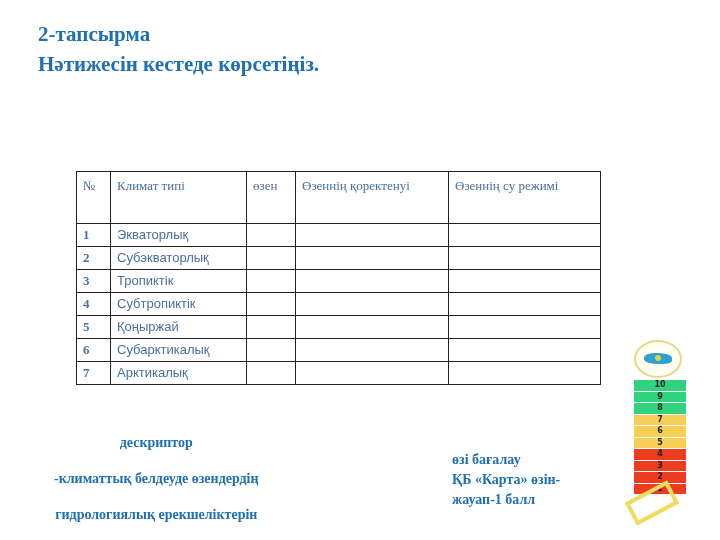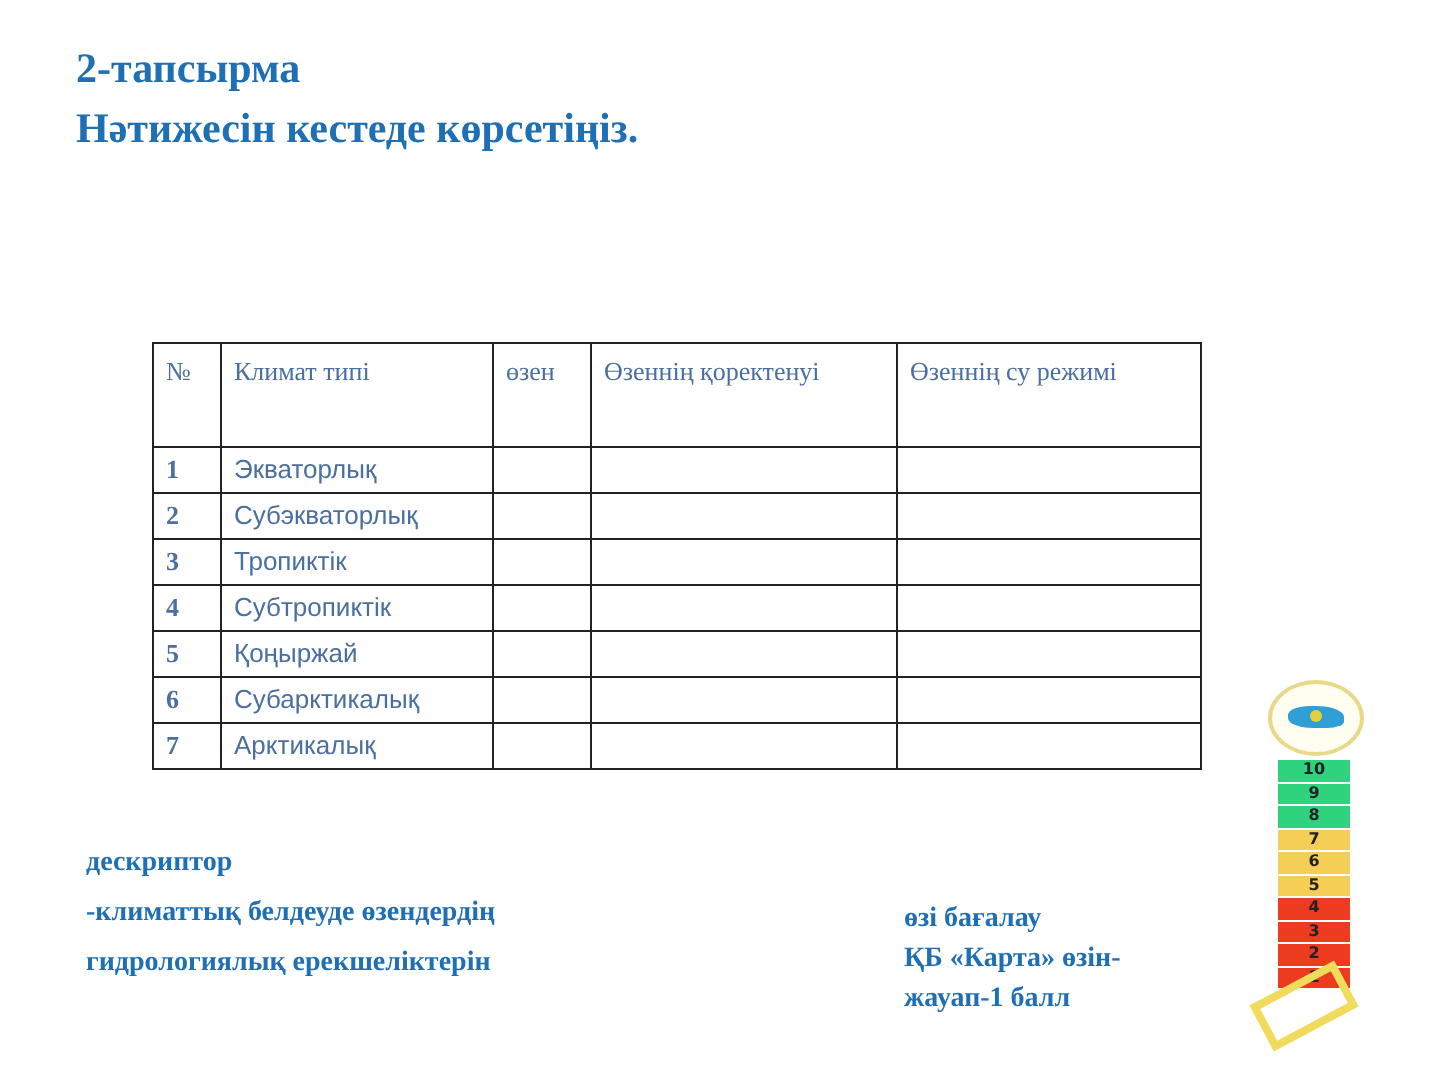--- a/index.html
+++ b/index.html
@@ -18,30 +18,30 @@
     }
     table.grid td, table.grid th {
       border:1px solid #222; padding:0 0 0 6px; font-weight:normal; text-align:left; vertical-align:top;
     }
     table.grid th { font-family:"Liberation Serif", serif; font-size:13px; height:45px; padding-top:6px; color:#4a6fa0; }
     table.grid td { height:22px; font-size:13px; line-height:22px; }
     table.grid td.num { font-family:"Liberation Serif", serif; font-weight:bold; color:#4a6fa0; }
     .c1{width:27px;} .c2{width:129px;} .c3{width:42px;} .c4{width:146px;} .c5{width:145px;}
 
     .descriptor { position:absolute; left:38px; top:417px; color:#1e6fb4; font-weight:bold; font-family:"Liberation Serif", serif; font-size:14px; line-height:20px; }
-    .descriptor p { margin:5px; }
+    .descriptor p { margin:16px;text-align:center; }
 
     .assessment { position:absolute; left:452px; top:450px; color:#1e6fb4; font-weight:bold; font-family:"Liberation Serif", serif; font-size:14px; line-height:20px; }
     .assessment p { margin:0; }
 
     .scale { position:absolute; left:634px; top:340px; width:46px; }
     .scale .emblem { width:44px; height:34px; border-radius:50%; border:2px solid #e8d98a; background:#fffef0; position:relative; margin:0 auto; }
     .scale .emblem .map { position:absolute; left:8px; top:11px; width:28px; height:11px; background:#2f9fd6; border-radius:40% 50% 30% 45%; }
     .scale .emblem .sun { position:absolute; left:19px; top:13px; width:6px; height:6px; background:#e4cf3c; border-radius:50%; }
-    .scale .bars { width:36px; margin:2px auto 17px auto; }
+    .scale .bars { width:52px; margin:2px auto 17px auto; }
     .scale .bar { height:10.5px; border-bottom:1px solid #fff; font-family:"DejaVu Sans", sans-serif; font-size:8px; font-weight:bold; color:#222; text-align:center; line-height:10.5px; }
     .scale .green { background:#2fd37e; }
     .scale .yellow { background:#f5cf55; }
     .scale .red { background:#ec3b1f; }
 
     .card { position:absolute; left:628px; top:490px; width:40px; height:18px; border:4px solid #f1db5c; transform:rotate(-28deg); }
   </style>
 </head>
 <body>
 

